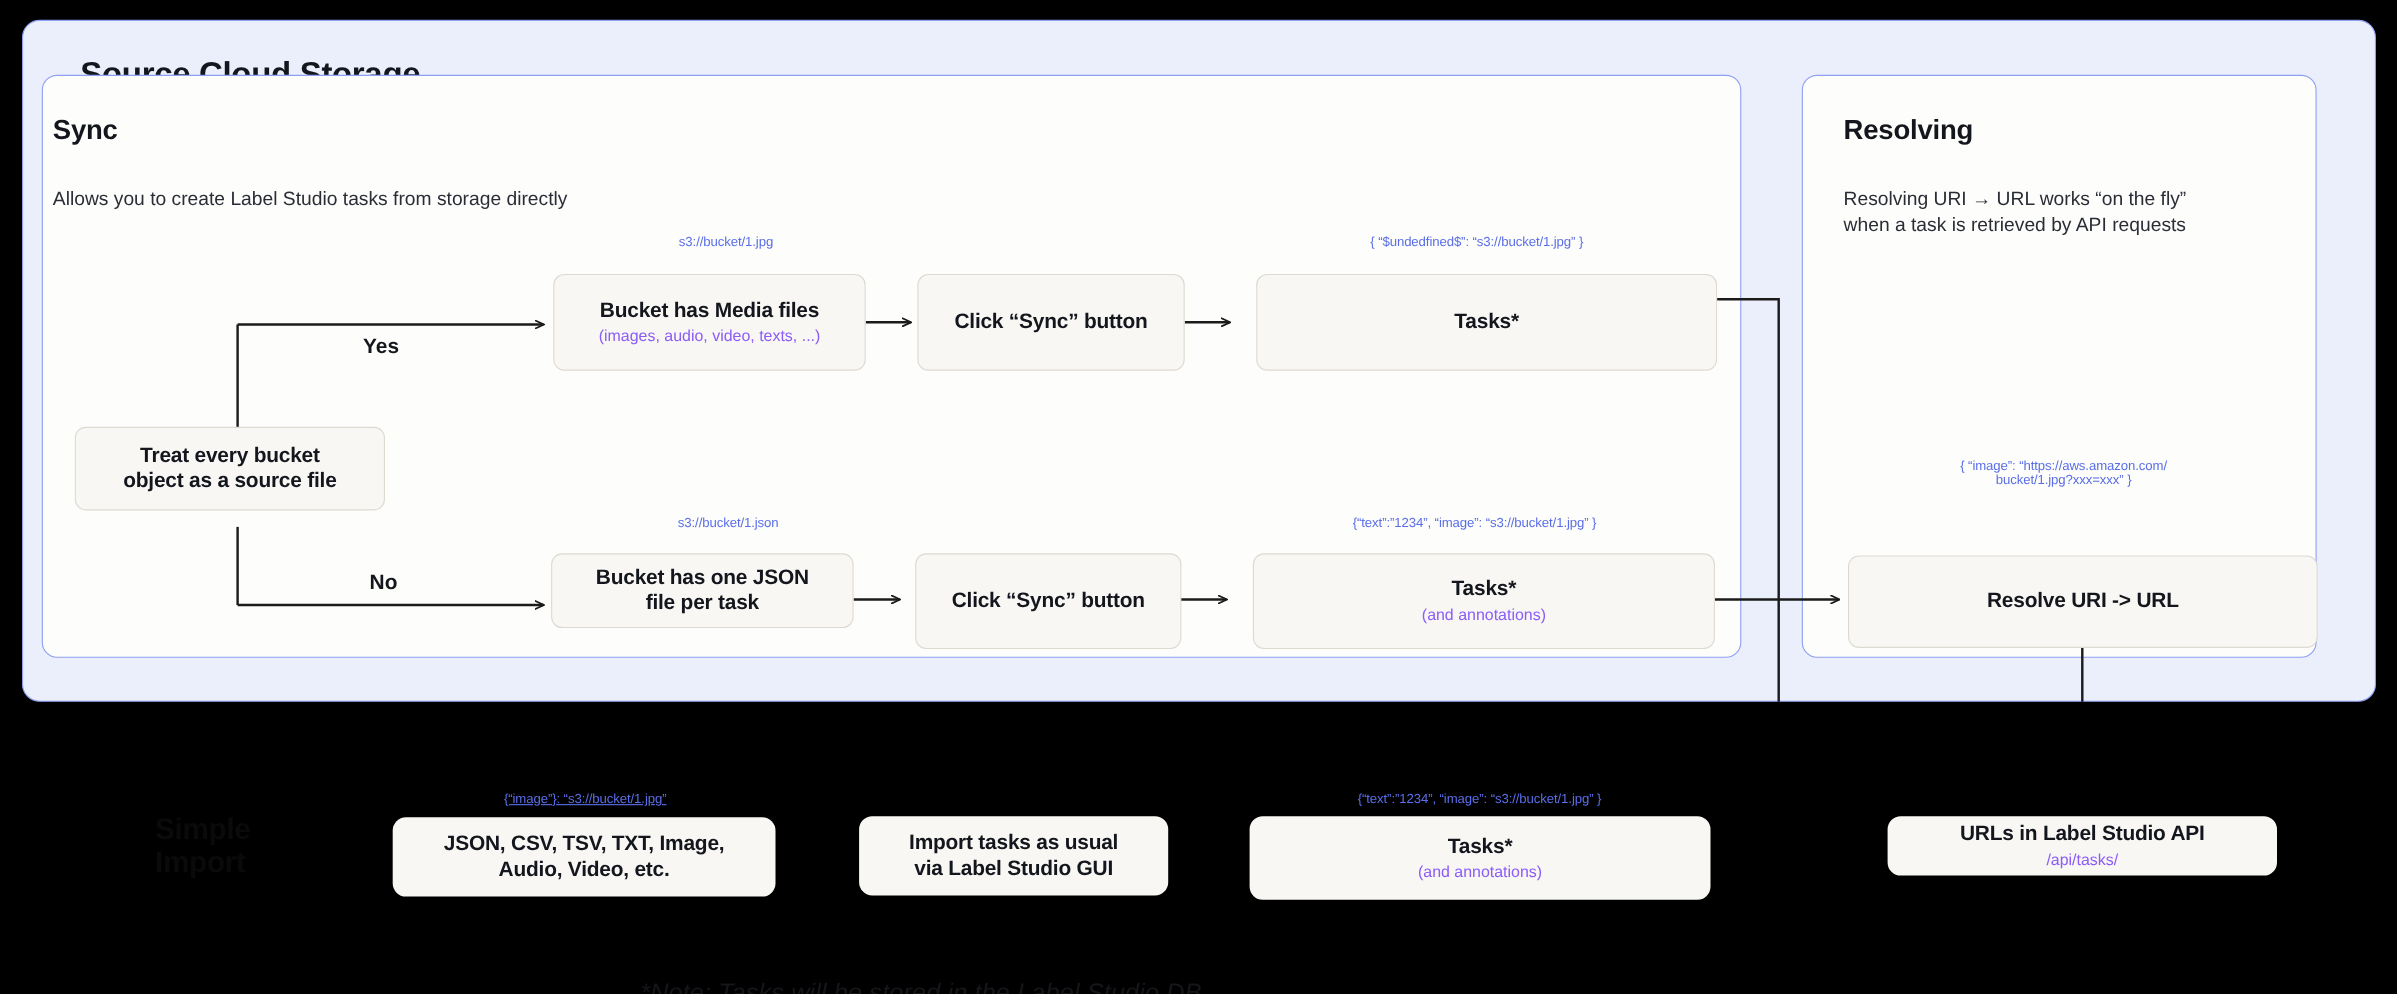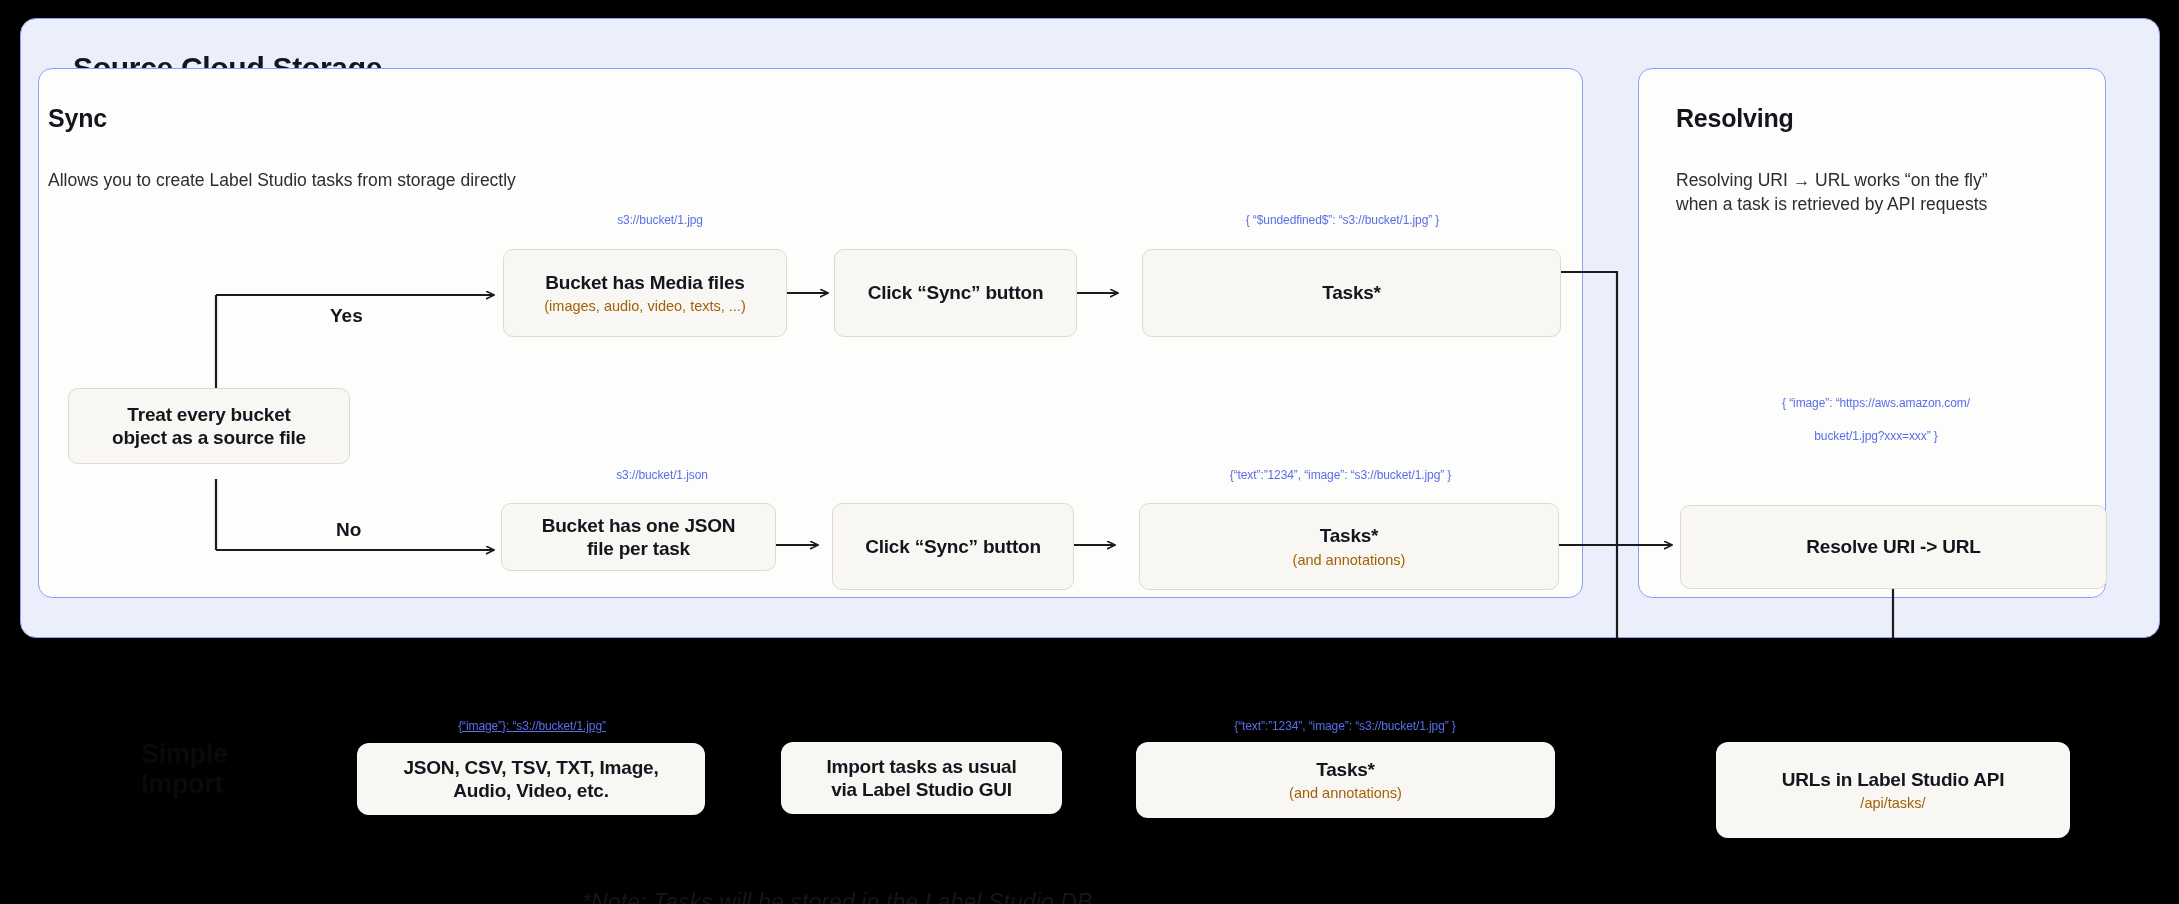--- a/index.html
+++ b/index.html
@@ -31,21 +31,21 @@
   .sec-sub{position:absolute;font-size:17.5px;color:#2a2d35;line-height:1.38;margin-top:22px;}
 
   
   .node{
     position:absolute;background:#f8f7f4;border:1.2px solid #dedad2;
     border-radius:10px;box-sizing:border-box;
     display:flex;flex-direction:column;align-items:center;justify-content:center;
     text-align:center;padding:4px 10px;
   }
   .node .t1{font-size:19px;font-weight:600;color:#14161d;line-height:1.22;letter-spacing:-.2px;}
-  .node .t2{font-size:14.5px;font-weight:400;color:#a16207;line-height:1.25;margin-top:3px;}
+  .node .t2{font-size:14.5px;font-weight:400;color:#8b5cf6;line-height:1.25;margin-top:3px;}
   .node.dark-sec{background:#f8f7f4;border:none;border-radius:12px;}
 
   
   .code{
     position:absolute;color:#5a6ee8;font-size:12px;text-align:center;line-height:1.35;
     white-space:nowrap;letter-spacing:-.1px;
   }
   .code.wrap{white-space:normal;}
 
   
@@ -146,21 +146,21 @@
     <div class="t1">Click “Sync” button</div>
   </div>
 
   <div class="code" style="left:1122px;top:467px;width:437px;">{“text”:”1234”,  “image”: “s3://bucket/1.jpg” }</div>
 
   <div class="node" style="left:1139px;top:503px;width:420px;height:87px;">
     <div class="t1">Tasks*</div>
     <div class="t2">(and annotations)</div>
   </div>
 
-  <div class="code wrap" style="left:1680px;top:395px;width:392px;text-align:center;">{ “image”: “https://aws.amazon.com/</div>
+  <div class="code wrap" style="left:1680px;top:415px;width:392px;text-align:center;">{ “image”: “https://aws.amazon.com/</div>
   <div class="code wrap" style="left:1680px;top:428px;width:392px;text-align:center;">bucket/1.jpg?xxx=xxx” }</div>
 
   <div class="node" style="left:1680px;top:505px;width:427px;height:84px;text-align:center;">
     <div class="t1">Resolve URI -&gt; URL</div>
   </div>
 
   <div class="dark-title" style="left:141px;top:739px;">Simple</div>
   <div class="dark-title" style="left:141px;top:769px;">Import</div>
 
   <div class="code" style="left:357px;top:718px;width:350px;text-decoration:underline;">{“image”}: “s3://bucket/1.jpg”</div>
@@ -175,20 +175,20 @@
     <div class="t1">via Label Studio GUI</div>
   </div>
 
   <div class="code" style="left:1135px;top:718px;width:420px;">{“text”:”1234”,  “image”: “s3://bucket/1.jpg” }</div>
 
   <div class="node dark-sec" style="left:1136px;top:742px;width:419px;height:76px;">
     <div class="t1">Tasks*</div>
     <div class="t2">(and annotations)</div>
   </div>
 
-  <div class="node dark-sec" style="left:1716px;top:742px;width:354px;height:96px;align-items:center;">
+  <div class="node dark-sec" style="left:1716px;top:742px;width:354px;height:54px;align-items:center;">
     <div class="t1">URLs in Label Studio API</div>
     <div class="t2">/api/tasks/</div>
   </div>
 
   <div class="note" style="left:582px;top:877px;">*Note: Tasks will be stored in the Label Studio DB</div>
 
 </div>
 
 </body></html>

